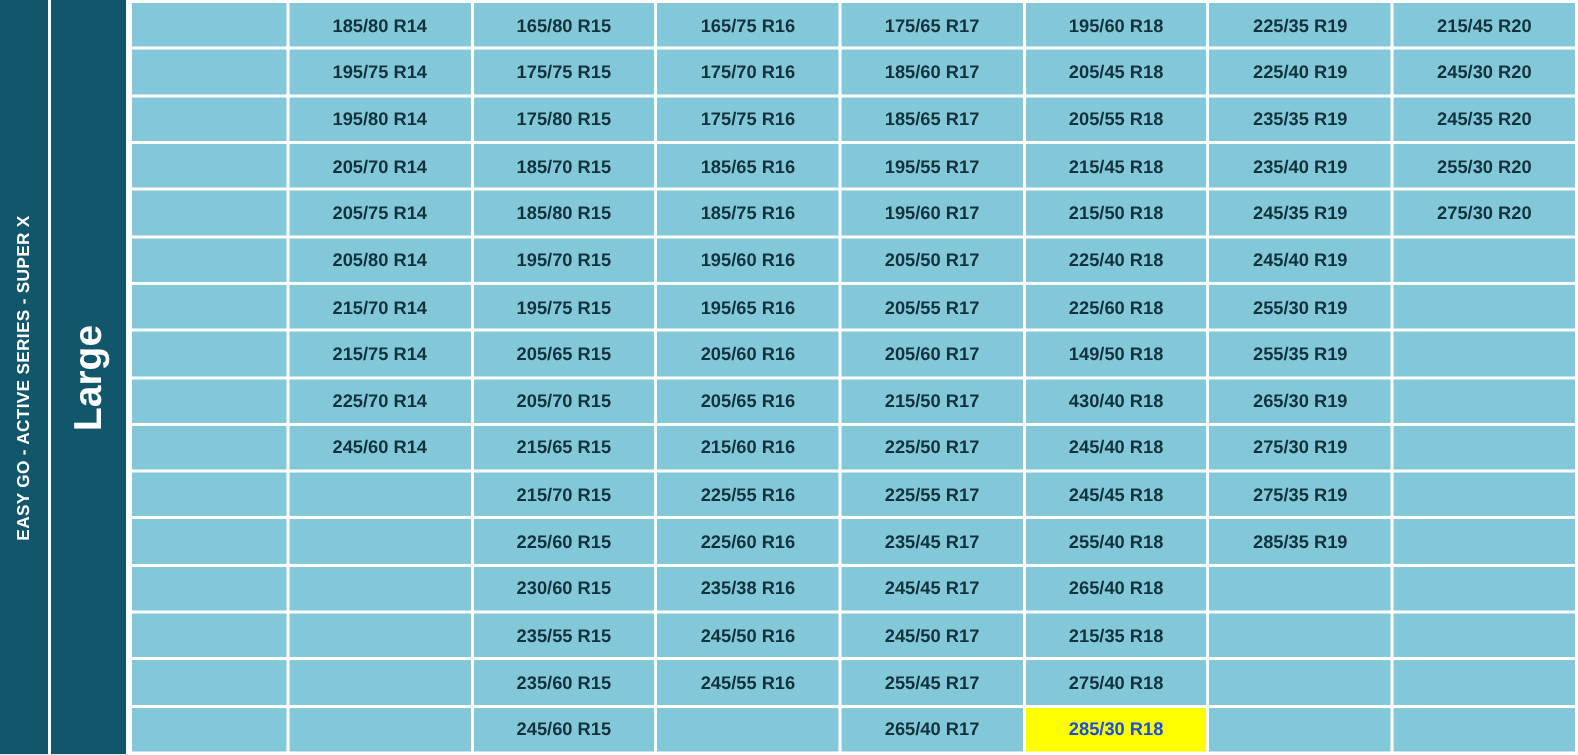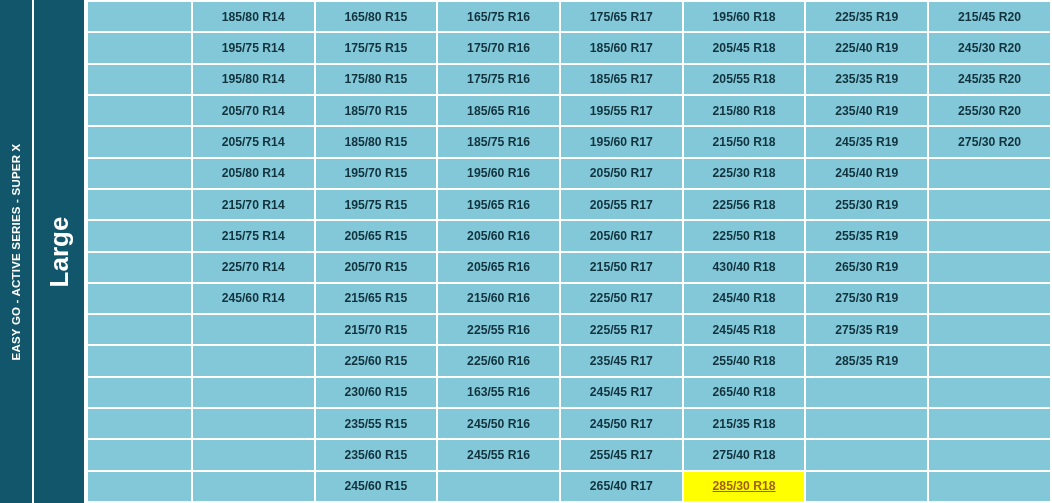--- a/index.html
+++ b/index.html
@@ -90,22 +90,21 @@
     color: #12333d;
     height: 21px;
     padding: 0;
     white-space: nowrap;
   }
   table.tyres td.empty {
     color: transparent;
   }
   table.tyres td.hl {
     background: #ffff00;
-    color: #a16207;
-    text-decoration: underline;
+    color: #1d4ed8;
   }
   col.c-first { width: 86px; }
   col.c-data  { width: 101px; }
 </style>
 </head>
 <body>
 
 <div class="sheet">
   <div class="grid">
 
@@ -159,61 +158,61 @@
               <td>205/55 R18</td>
               <td>235/35 R19</td>
               <td>245/35 R20</td>
             </tr>
             <tr>
               <td class="empty"></td>
               <td>205/70 R14</td>
               <td>185/70 R15</td>
               <td>185/65 R16</td>
               <td>195/55 R17</td>
-              <td>215/80 R18</td>
+              <td>215/45 R18</td>
               <td>235/40 R19</td>
               <td>255/30 R20</td>
             </tr>
             <tr>
               <td class="empty"></td>
               <td>205/75 R14</td>
               <td>185/80 R15</td>
               <td>185/75 R16</td>
               <td>195/60 R17</td>
               <td>215/50 R18</td>
               <td>245/35 R19</td>
               <td>275/30 R20</td>
             </tr>
             <tr>
               <td class="empty"></td>
               <td>205/80 R14</td>
               <td>195/70 R15</td>
               <td>195/60 R16</td>
               <td>205/50 R17</td>
-              <td>225/30 R18</td>
+              <td>225/40 R18</td>
               <td>245/40 R19</td>
               <td class="empty"></td>
             </tr>
             <tr>
               <td class="empty"></td>
               <td>215/70 R14</td>
               <td>195/75 R15</td>
               <td>195/65 R16</td>
               <td>205/55 R17</td>
-              <td>225/56 R18</td>
+              <td>225/60 R18</td>
               <td>255/30 R19</td>
               <td class="empty"></td>
             </tr>
             <tr>
               <td class="empty"></td>
               <td>215/75 R14</td>
               <td>205/65 R15</td>
               <td>205/60 R16</td>
               <td>205/60 R17</td>
-              <td>225/50 R18</td>
+              <td>149/50 R18</td>
               <td>255/35 R19</td>
               <td class="empty"></td>
             </tr>
             <tr>
               <td class="empty"></td>
               <td>225/70 R14</td>
               <td>205/70 R15</td>
               <td>205/65 R16</td>
               <td>215/50 R17</td>
               <td>430/40 R18</td>
@@ -247,21 +246,21 @@
               <td>225/60 R16</td>
               <td>235/45 R17</td>
               <td>255/40 R18</td>
               <td>285/35 R19</td>
               <td class="empty"></td>
             </tr>
             <tr>
               <td class="empty"></td>
               <td class="empty"></td>
               <td>230/60 R15</td>
-              <td>163/55 R16</td>
+              <td>235/38 R16</td>
               <td>245/45 R17</td>
               <td>265/40 R18</td>
               <td class="empty"></td>
               <td class="empty"></td>
             </tr>
             <tr>
               <td class="empty"></td>
               <td class="empty"></td>
               <td>235/55 R15</td>
               <td>245/50 R16</td>

